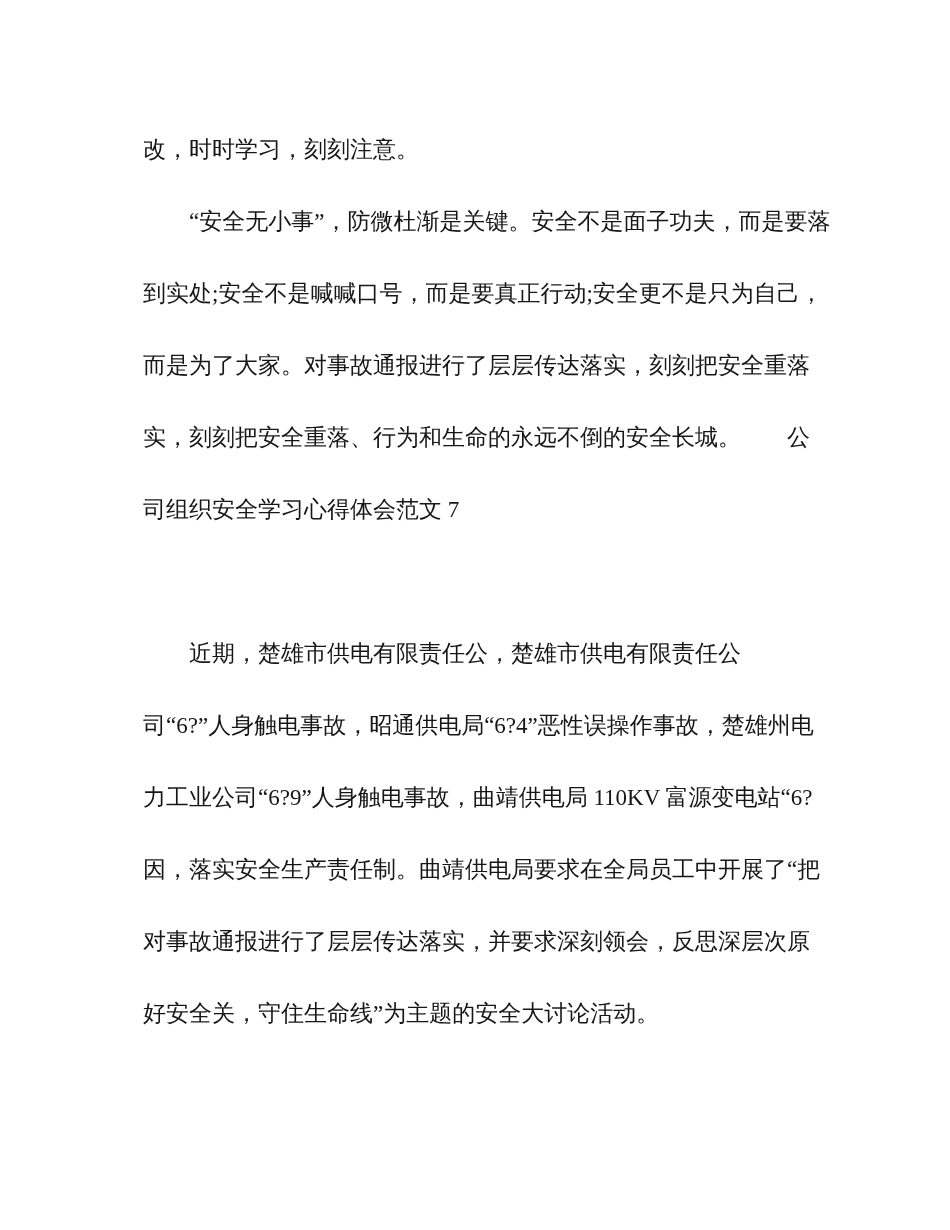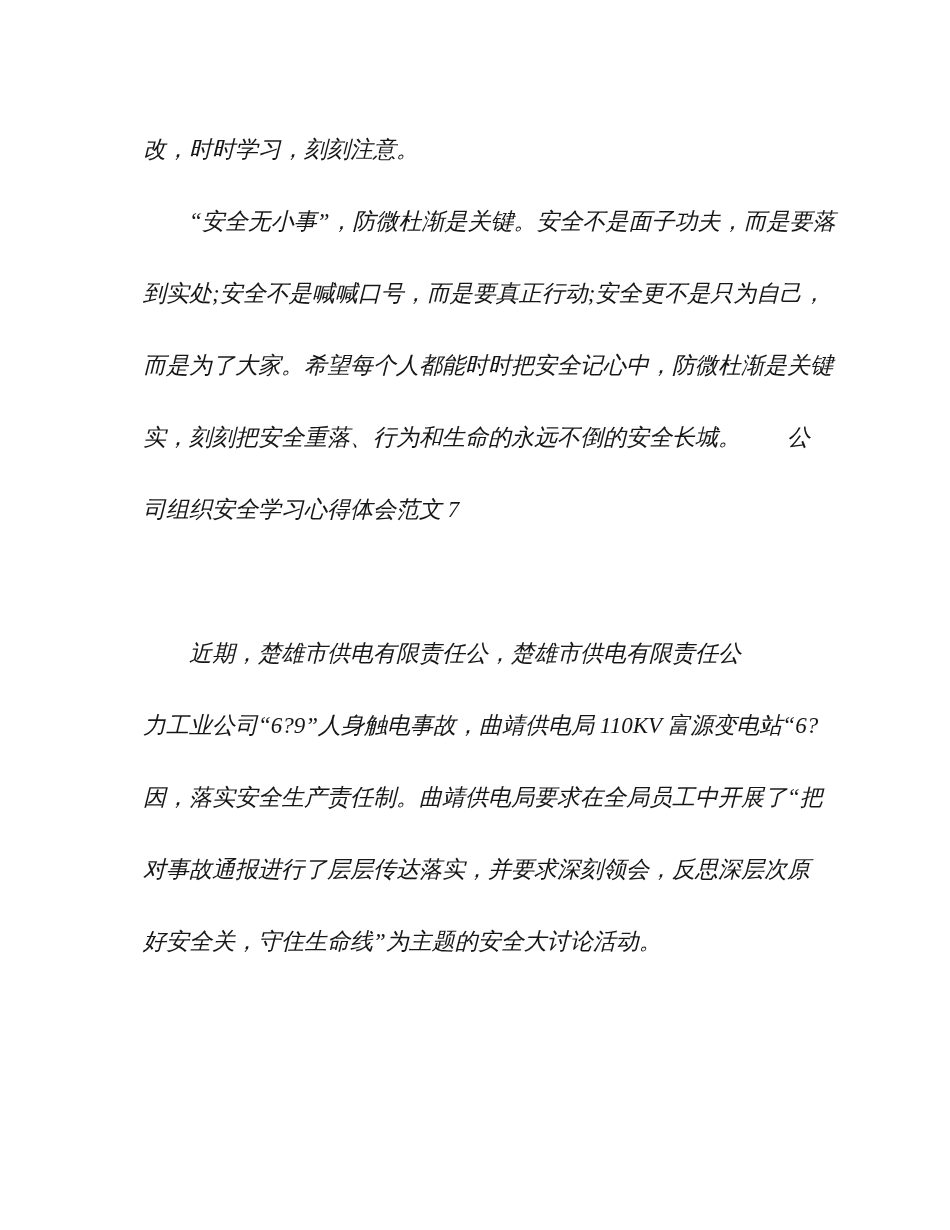--- a/index.html
+++ b/index.html
@@ -20,39 +20,39 @@
   }
   .text-block {
     position: absolute;
     left: 143px;
     top: 114px;
     width: 690px;
     font-family: "Liberation Serif", "DejaVu Serif", serif;
     font-size: 23px;
     color: #161616;
     letter-spacing: 0px;
-    font-style: italic;
   }
   .line {
     height: 72px;
     line-height: 72px;
     white-space: pre;
   }
 </style>
 </head>
 <body>
 
 <div class="page">
   <div class="text-block">
     <div class="line">改，时时学习，刻刻注意。</div>
     <div class="line">　　“安全无小事”，防微杜渐是关键。安全不是面子功夫，而是要落</div>
     <div class="line">到实处;安全不是喊喊口号，而是要真正行动;安全更不是只为自己，</div>
-    <div class="line">而是为了大家。希望每个人都能时时把安全记心中，防微杜渐是关键</div>
+    <div class="line">而是为了大家。对事故通报进行了层层传达落实，刻刻把安全重落</div>
     <div class="line">实，刻刻把安全重落、行为和生命的永远不倒的安全长城。　　公</div>
     <div class="line">司组织安全学习心得体会范文 7</div>
     <div class="line"></div>
     <div class="line">　　近期，楚雄市供电有限责任公，楚雄市供电有限责任公</div>
+    <div class="line">司“6?”人身触电事故，昭通供电局“6?4”恶性误操作事故，楚雄州电</div>
     <div class="line">力工业公司“6?9”人身触电事故，曲靖供电局 110KV 富源变电站“6?</div>
     <div class="line">因，落实安全生产责任制。曲靖供电局要求在全局员工中开展了“把</div>
     <div class="line">对事故通报进行了层层传达落实，并要求深刻领会，反思深层次原</div>
     <div class="line">好安全关，守住生命线”为主题的安全大讨论活动。</div>
   </div>
 </div>
 
 </body></html>

